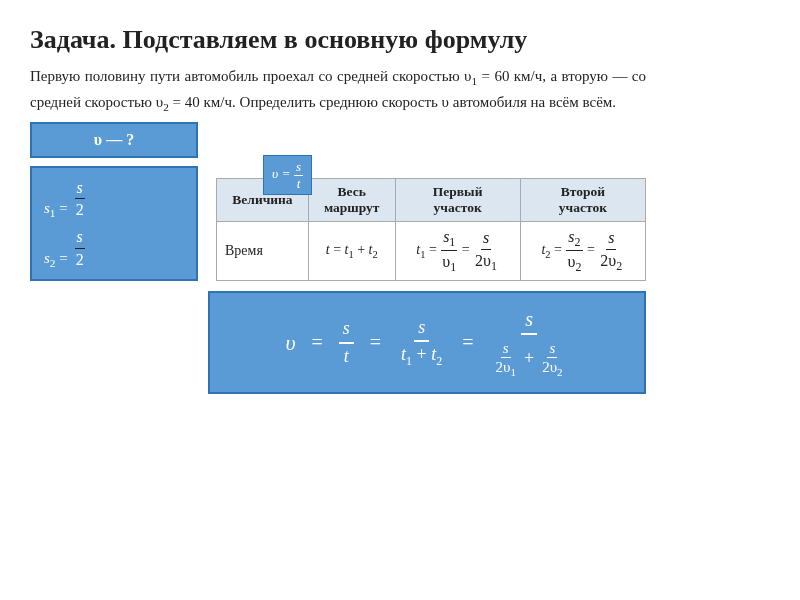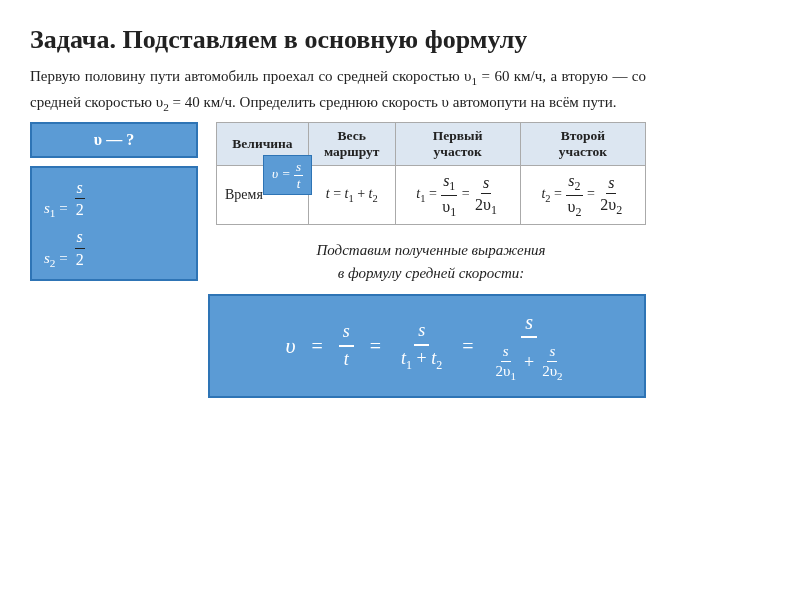--- a/index.html
+++ b/index.html
@@ -235,21 +235,21 @@
   </style>
 </head>
 <body>
 
 <div class="page">
 
   <div class="title">Задача. Подставляем в основную формулу</div>
 
   <div class="problem-text">
     Первую половину пути автомобиль проехал со средней скоростью υ<sub>1</sub> = 60 км/ч, а вторую — со средней скоростью υ<sub>2</sub> = 40 км/ч. Определить
-    <span style="display:inline;font-family:Liberation Serif, serif;"> среднюю скорость υ автомо</span><span style="display:inline;">пути на всём пути.</span>
+    <span style="display:inline;font-family:Liberation Serif, serif;"> среднюю скорость υ автомо</span><span style="display:inline;">биля на всём всём.</span>
   </div>
 
   <div class="content-area">
 
     <div class="left-panel">
 
       <div class="blue-box">
         <span>υ — ?</span>
       </div>
 
@@ -313,24 +313,20 @@
               =
               <span class="fraction">
                 <span class="num"><i>s</i></span>
                 <span class="den">2υ<sub>2</sub></span>
               </span>
             </td>
           </tr>
         </tbody>
       </table>
 
-      <div class="substitution-text">
-        Подставим полученные выражения<br>
-        в формулу средней скорости:
-      </div>
 
     </div>
   </div>
 
   <div style="margin-top: 10px; margin-left: 178px; margin-right: 0;">
     <div class="big-formula-box">
       <div class="big-formula">
 
         <span style="font-size:22px; font-style:italic;">υ</span>
         <span class="eq-sign">=</span>

